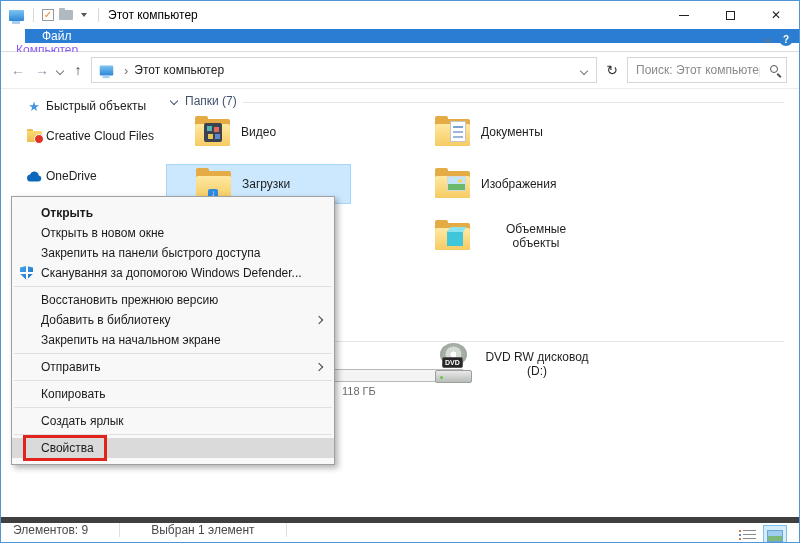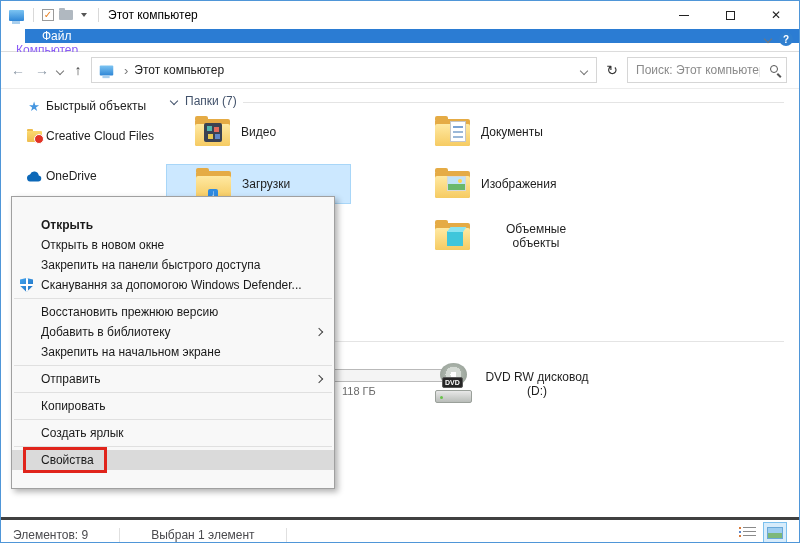--- a/index.html
+++ b/index.html
@@ -85,32 +85,32 @@
   .dvd-disc{position:absolute;left:6px;top:1px;width:27px;height:23px;border-radius:50%;background:radial-gradient(circle,#ffffff 0 3px,#d4dad4 3px 8px,#a9b2a9 8px,#929b92);}
   .dvd-badge{position:absolute;left:8px;top:15px;background:#262626;border:1px solid #5a5a5a;color:#fff;font-size:7px;font-weight:bold;line-height:9px;padding:0 2px;border-radius:2px;}
   .dvd-tray{position:absolute;left:1px;bottom:3px;width:37px;height:13px;border-radius:2px;background:linear-gradient(#e8e8e8,#b9bdb9);border:1px solid #9aa09a;}
   .dvd-tray::after{content:'';position:absolute;left:4px;bottom:3px;width:3px;height:3px;border-radius:50%;background:#69c24a;}
 
   
   .disk-bar{position:absolute;border:1px solid #b9b9b9;background:#f4f4f4;}
   .disk-size{position:absolute;font-size:11px;color:#6a6a6a;}
 
   
-  .statusbar{position:absolute;left:0;bottom:0;width:100%;height:25px;background:#fff;border-top:3px solid #404040;display:flex;align-items:flex-end;font-size:12px;color:#4a4a4e;gap:20px;}
+  .statusbar{position:absolute;left:0;bottom:0;width:100%;height:25px;background:#fff;border-top:6px solid #404040;display:flex;align-items:flex-start;font-size:12px;color:#4a4a4e;gap:20px;}
   .sb-text{margin-left:12px;}
   .sb-sep{width:1px;height:14px;background:#e0e0e0;margin:0 11px;}
   .view-btns{position:absolute;right:12px;top:2px;display:flex;gap:2px;}
   .view-btn{width:24px;height:21px;display:flex;align-items:center;justify-content:center;border:1px solid transparent;}
   .view-btn.active{background:#d7ecfb;border:1px solid #7cc0ee;}
   .vb-details{width:13px;height:11px;background:linear-gradient(#8a8a8a 1.5px,transparent 1.5px);background-size:100% 4px;position:relative;}
   .vb-details::before{content:'';position:absolute;left:-4px;top:0;width:2px;height:2px;background:#d87a3a;box-shadow:0 4px 0 #5f87c9,0 8px 0 #d87a3a;}
   .vb-thumb{width:16px;height:12px;border:1px solid #6aa8d8;background:linear-gradient(#9ecdf0 55%,#7db87a 45%);}
 
   
-  .ctx-menu{position:absolute;left:10px;top:195px;width:324px;background:#f8f8f8;border:1px solid #a0a0a0;box-shadow:3px 3px 6px rgba(0,0,0,.3);z-index:50;padding:18px 0;}
+  .ctx-menu{position:absolute;left:10px;top:195px;width:324px;background:#f8f8f8;border:1px solid #a0a0a0;box-shadow:3px 3px 6px rgba(0,0,0,.3);z-index:50;padding:6px 0;}
   .ctx-item{position:relative;height:20px;line-height:20px;font-size:12px;color:#1a1a1a;padding-left:29px;padding-right:8px;white-space:nowrap;}
   .ctx-item.bold{font-weight:bold;}
   .ctx-item.hover{background:#dadada;}
   .ctx-sep{height:1px;background:#e0e0e0;margin:3px 2px;}
   .ctx-arrow{position:absolute;right:12px;top:7px;width:6px;height:6px;border-top:1.5px solid #444;border-right:1.5px solid #444;transform:rotate(45deg);}
   .shield{position:absolute;left:8px;top:3px;width:13px;height:14px;
     background:linear-gradient(#fff,#fff) center/2px 100% no-repeat,
                linear-gradient(#fff,#fff) center/100% 2px no-repeat,
                linear-gradient(135deg,#45a5ef,#1a6cbe);
     clip-path:polygon(50% 0,100% 10%,100% 55%,50% 100%,0 55%,0 10%);}
@@ -254,21 +254,21 @@
             <i class="ov-cube"></i>
           </span>
         </span>
       <span class="t-label">Объемные объекты</span>
     </div>
 
     <div class="gh-line" style="left:15px;top:252px;right:14px;"></div>
     <div class="disk-bar" style="left:135px;top:280px;width:162px;height:13px;"></div>
     <div class="disk-size" style="left:176px;top:296px;">118 ГБ</div>
 
-    <div class="tile" style="left:240px;top:272px;height:46px;">
+    <div class="tile" style="left:240px;top:252px;height:46px;">
       <span class="dvd-wrap">
         <span class="dvd-disc"></span>
         <span class="dvd-tray"></span>
         <span class="dvd-badge">DVD</span>
       </span>
       <span class="t-label">DVD RW дисковод (D:)</span>
     </div>
   </div>
 
   <div class="statusbar">

